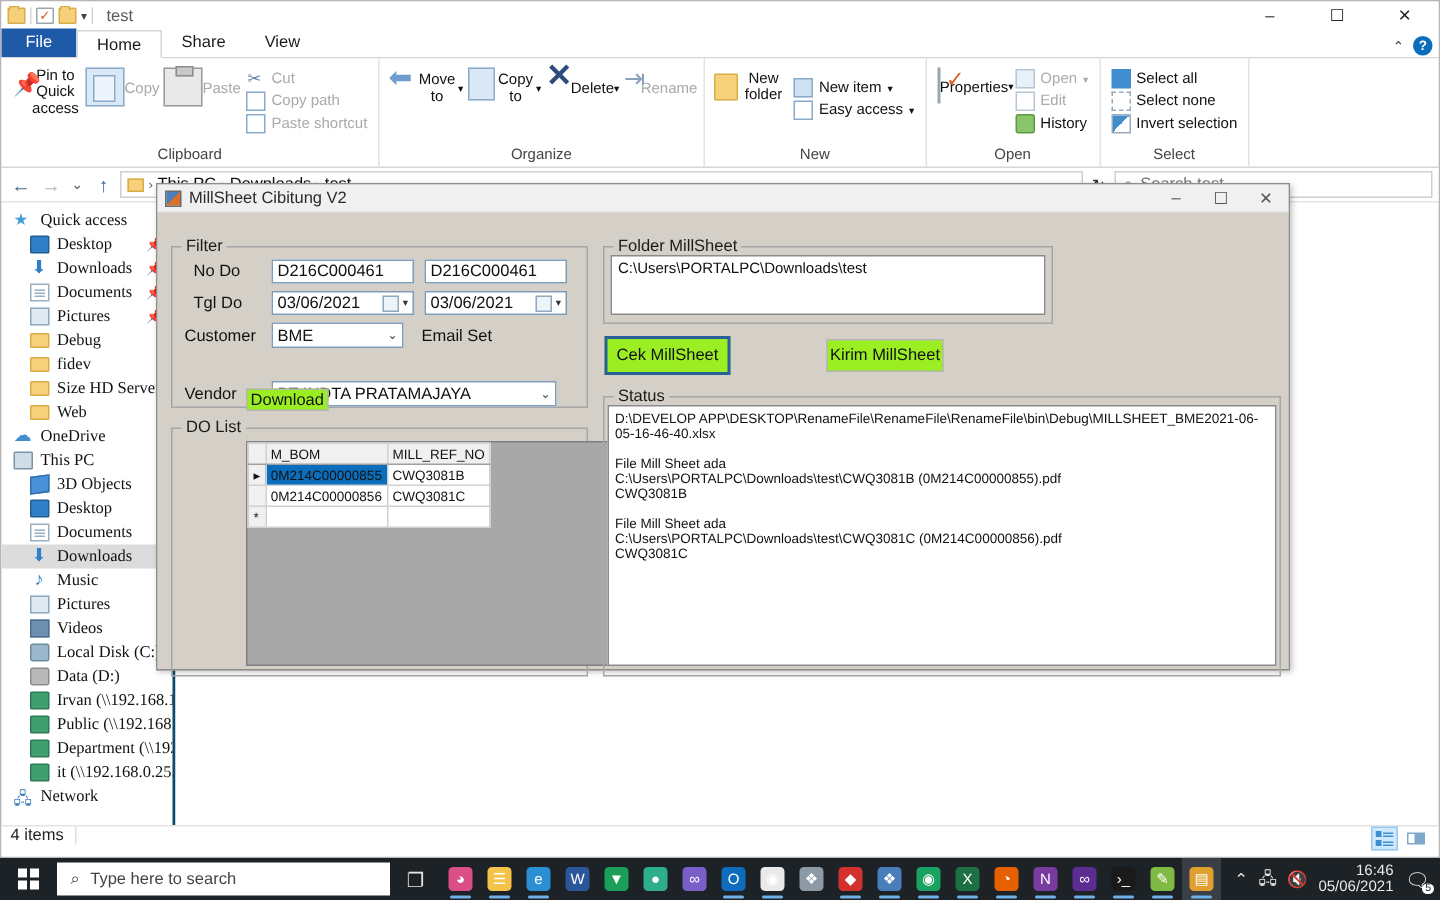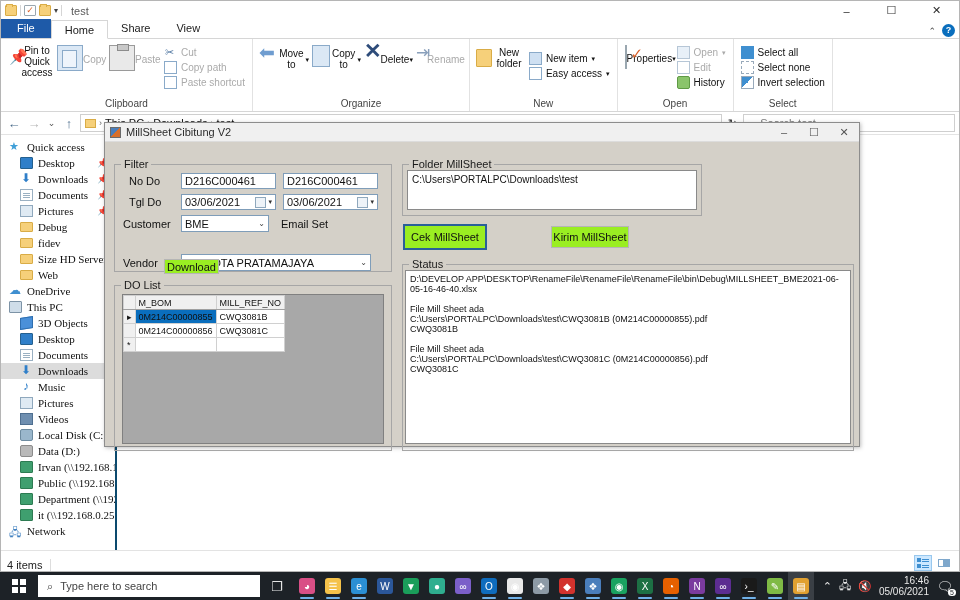--- a/index.html
+++ b/index.html
@@ -135,21 +135,21 @@
   .ic-3d{background:#4a90d9;border:1px solid #2f6fb0;transform:skewY(-8deg);}
   .ic-music::before{content:"♪";color:#2f7fc9;font-size:12px;position:absolute;top:-2px;left:3px;}
   .ic-video{background:#6f8fb0;border:1px solid #4f6f90;}
   .ic-disk{background:#9ab7cc;border:1px solid #6d8ba0;border-radius:2px;}
   .ic-drive{background:#b9b9b9;border:1px solid #8c8c8c;border-radius:2px;}
   .ic-net{background:#3f9f6f;border:1px solid #2d7b52;border-radius:1px;}
   .ic-network::before{content:"🖧";font-size:11px;color:#3f7fbf;position:absolute;top:-1px;}
   .pin-small { position:absolute; right: 6px; font-size: 9px; color: #9ab; }
   .filepane { flex: 1; background: #fff; position: relative; }
   
-  .statusbar { height: 21px; border-top: 1px solid #e3e3e3; display: flex; align-items: flex-end;
+  .statusbar { height: 21px; border-top: 1px solid #e3e3e3; display: flex; align-items: flex-start;
                padding: 0 6px; font-size: 11px; color: #222; flex: 0 0 auto; background:#fff;}
   .statusbar .views { margin-left: auto; display: flex; gap: 3px; }
   .vbtn { width: 18px; height: 16px; border: 1px solid transparent; display:flex;align-items:center;justify-content:center;}
   .vbtn.active { background:#cde8ff; border-color:#99c8ee; }
   
   #dialog {
     position: absolute; left: 104px; top: 122px; width: 756px; height: 325px;
     background: #d4d0c8; border: 1px solid #8d8d8d;
     box-shadow: 1px 1px 4px rgba(0,0,0,.25);
     display: flex; flex-direction: column;
@@ -179,21 +179,21 @@
   .dtp .calico { margin-left:auto; width:11px;height:11px;background:#eef3f8;border:1px solid #8fa8bd;}
   .dtp .dtarrow { font-size:7px; color:#333; margin-left:2px; }
   .greenbtn { background: #9aee22; border: 1px solid #b5b5b5; font-size: 11px; color: #111;
               display: flex; align-items: center; justify-content: center; }
   .greenbtn.focus { border: 2px solid #2a6099; }
   .statusbox { background: #fff; border: 1px solid #8a8a8a; font-size: 9px; color: #111;
                padding: 3px 4px; line-height: 10px; white-space: pre-wrap; overflow: hidden;
                font-family: "Liberation Sans", sans-serif; }
   .pathbox { background: #fff; border: 1px solid #8a8a8a; font-size: 10px; color: #111; padding: 3px 4px;}
   
-  .gridwrap { position: absolute; background: #a8a8a8; border: 1px solid #808080; }
+  .gridwrap { position: absolute; background: #a8a8a8; border: 1px solid #808080; margin-left: 42px; }
   .grid { background: #fff; border: 1px solid #8a8a8a; border-collapse: collapse; font-size: 9px; }
   .grid td, .grid th { border: 1px solid #d0d0d0; height: 14px; padding: 0 3px;
                        font-weight: normal; text-align: left; color:#111; }
   .grid th { background: #f0f0f0; border-bottom: 1px solid #a0a0a0; font-size: 9px; }
   .gcol-sel { width: 13px; background: #f0f0f0; text-align:center; color:#333; }
   .cell-sel { background: #0a6ebd; color: #fff; }
   
   #taskbar {
     position: absolute; left: 0; top: 572px; width: 960px; height: 28px;
     background: #1d2227; display: flex; align-items: center;

